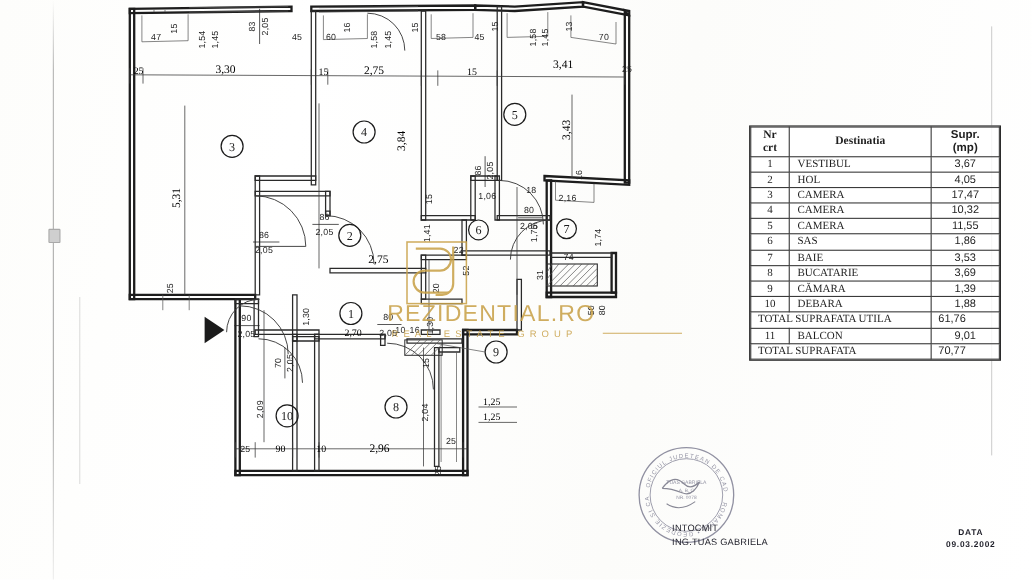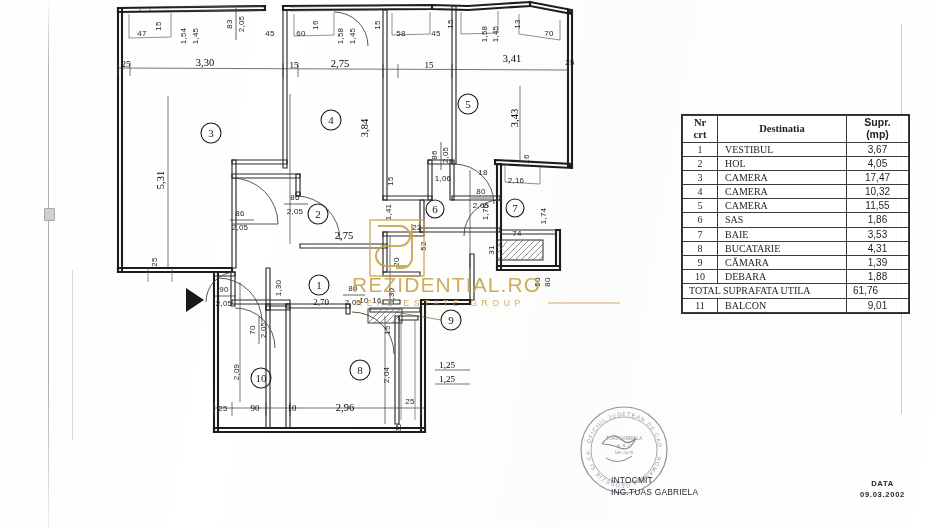--- a/index.html
+++ b/index.html
@@ -373,40 +373,44 @@
             <td class="c-sup">1,86</td>
           </tr>
         <tr>
             <td class="c-nr">7</td>
             <td class="c-dest">BAIE</td>
             <td class="c-sup">3,53</td>
           </tr>
         <tr>
             <td class="c-nr">8</td>
             <td class="c-dest">BUCATARIE</td>
-            <td class="c-sup">4,31</td>
+            <td class="c-sup">3,69</td>
           </tr>
         <tr>
             <td class="c-nr">9</td>
             <td class="c-dest">CĂMARA</td>
             <td class="c-sup">1,39</td>
           </tr>
         <tr>
             <td class="c-nr">10</td>
             <td class="c-dest">DEBARA</td>
             <td class="c-sup">1,88</td>
           </tr>
         <tr class="tot">
           <td colspan="2">TOTAL SUPRAFATA UTILA</td>
           <td class="c-sup">61,76</td>
         </tr>
         <tr>
           <td class="c-nr">11</td>
           <td class="c-dest">BALCON</td>
           <td class="c-sup">9,01</td>
+        </tr>
+        <tr class="tot">
+          <td colspan="2">TOTAL SUPRAFATA</td>
+          <td class="c-sup">70,77</td>
         </tr>
       </tbody>
     </table>
   </div>
 
   <svg id="stamp" viewBox="0 0 92 92">
     <circle cx="46" cy="46" r="43" fill="none" stroke="#3a3a5a" stroke-width="1.2"></circle>
     <circle cx="46" cy="46" r="33" fill="none" stroke="#3a3a5a" stroke-width=".8"></circle>
     <path id="arcTop" d="M12 46 A34 34 0 0 1 80 46" fill="none"></path>
     <path id="arcBot" d="M80 46 A34 34 0 0 1 12 46" fill="none"></path>

